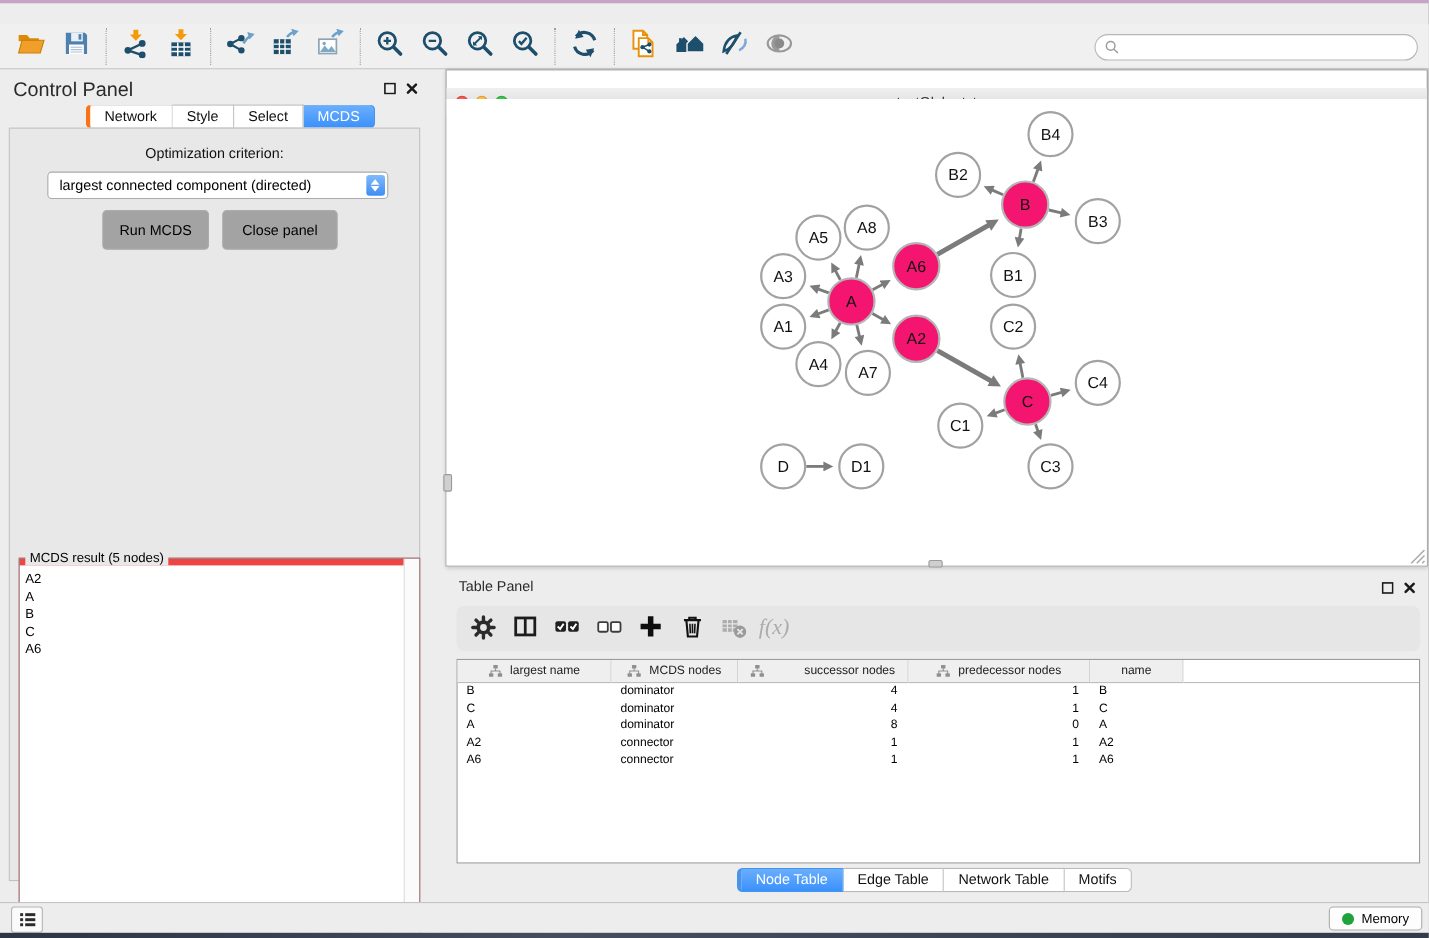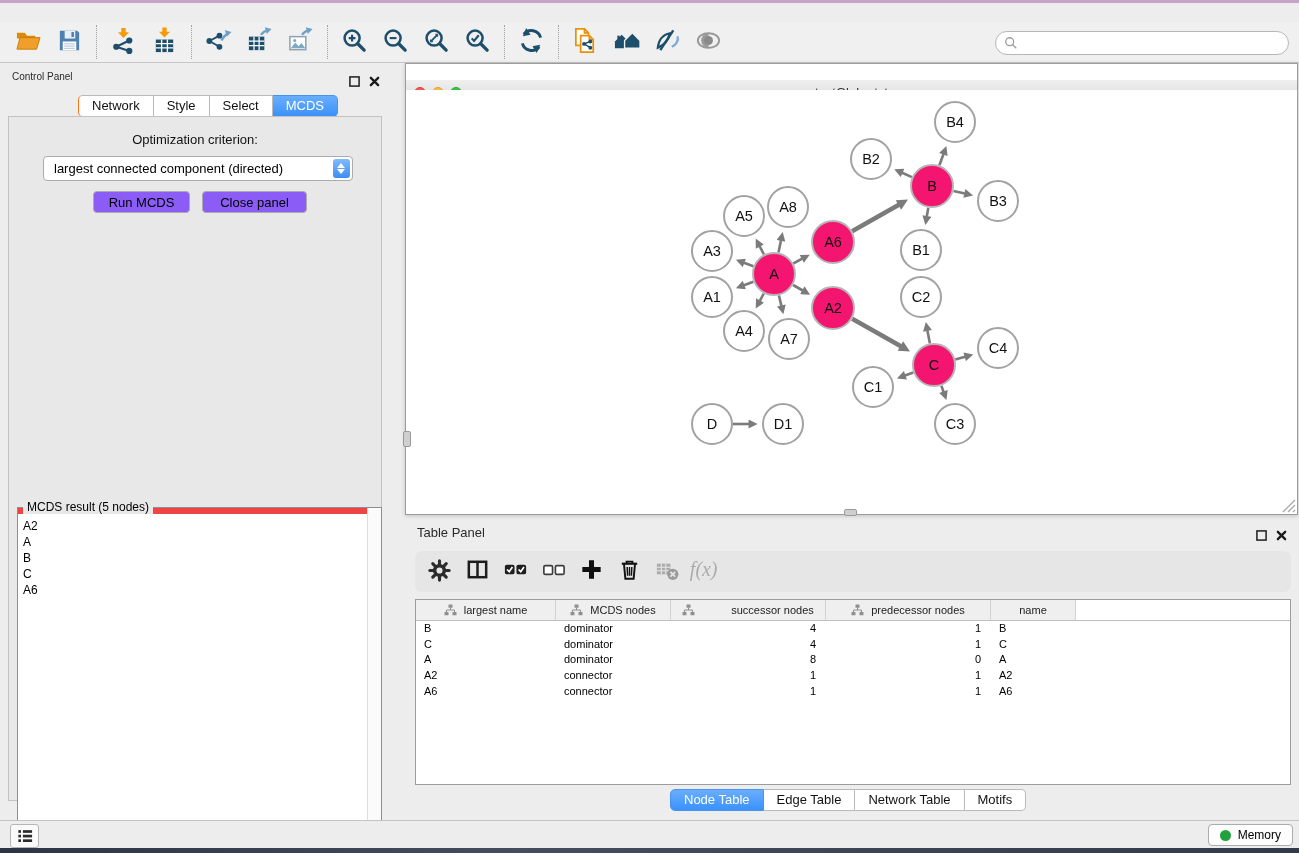--- a/index.html
+++ b/index.html
@@ -25,42 +25,42 @@
   .tbtn { width:33px; height:38px; display:flex; align-items:center; justify-content:center; margin-right:8px; border-radius:4px; }
   .tbtn svg { width:27px; height:27px; }
   .tb-divider { width:0; height:34px; border-left:1px dotted #9F9F9F; margin:0 10px 0 2px; }
   .search-box { position:absolute; right:10px; top:9px; width:294px; height:24px; background:#FFF;
                 border:1px solid #B7B7B7; border-radius:12px; display:flex; align-items:center; padding:0 8px; box-sizing:border-box; }
   .search-box svg { width:14px; height:14px; flex:0 0 auto; }
   .search-box input { border:none; outline:none; flex:1; margin-left:5px; font-size:13px; background:transparent; font-family:inherit; }
 
   
   .control-panel { left:0; top:64px; width:390px; height:756px; }
-  .cp-title { left:12px; top:7px; font-size:10px; color:#2A2A2A; }
+  .cp-title { left:12px; top:7px; font-size:18px; color:#2A2A2A; }
   .win-btns { display:flex; gap:9px; align-items:center; }
   .win-btns svg { width:11px; height:11px; }
   .cp-btns { right:10px; top:9px; }
   .cp-tabs { left:78px; top:31px; display:flex; }
   .tab { background:#FFF; border:1px solid #B9B9B9; border-left:none; height:20px; line-height:20px;
          padding:0 13px; font-size:13px; color:#111; }
-  .tab:first-child { border-left:1px solid #f97316; border-radius:5px 0 0 5px; }
+  .tab:first-child { border-left:4px solid #f97316; border-radius:5px 0 0 5px; }
   .tab:last-child { border-radius:0 5px 5px 0; }
   .tab.active { background:linear-gradient(#6AAEFD,#3A91FB); border-color:#4794EE; color:#FFF; }
   .cp-body { left:8px; top:52px; width:374px; height:685px; background:#E8E8E8;
              border:1px solid #C2C2C2; box-sizing:border-box; }
   .opt-label { left:0; top:15px; width:100%; text-align:center; font-size:13px; color:#111; }
   .dropdown { left:34px; top:39px; width:310px; height:25px; background:#FFF; border:1px solid #ABABAB;
               border-radius:4px; box-sizing:border-box; }
   .dropdown .val { position:absolute; left:10px; top:0; line-height:23px; font-size:13px; color:#000; white-space:nowrap; }
   .stepper { position:absolute; right:2px; top:2px; bottom:2px; width:17px; border-radius:3px;
              background:linear-gradient(#81BAFC,#3D8DF5); }
   .stepper i { position:absolute; left:4px; width:0; height:0; border-left:4.5px solid transparent; border-right:4.5px solid transparent; }
   .stepper i.up { top:4px; border-bottom:5px solid #FFF; }
   .stepper i.dn { bottom:4px; border-top:5px solid #FFF; }
-  .cp-btn { height:22px; background:#8b5cf6; border:1px solid #ABABAB; border-radius:4px; font-size:13px; color:#000;
+  .cp-btn { height:36px; background:#a3a3a3; border:1px solid #ABABAB; border-radius:4px; font-size:13px; color:#000;
             display:flex; align-items:center; justify-content:center; box-sizing:border-box; }
   .result-box { left:8px; top:390px; width:365px; height:342px; border:1px solid #8E8E8E; background:#ef4444; box-sizing:border-box; }
   .result-legend { position:absolute; left:5px; top:-8px; background:#E8E8E8; padding:0 4px; font-size:12px; color:#000; }
   .mcds-list { position:absolute; left:0; top:6px; right:13px; bottom:0; background:#FFF; padding-top:4px; }
   .mcds-item { font-size:12px; color:#000; height:16px; line-height:16px; padding-left:5px; }
   .result-scroll { position:absolute; right:0; top:0; bottom:0; width:13px; background:#FBFBFB; border-left:1px solid #DDD; }
 
   
   .net-win { left:405px; top:63px; width:893px; height:452px; background:#FFF; border:1px solid #9C9C9C;
              box-sizing:border-box; box-shadow:0 1px 4px rgba(0,0,0,.18); }

